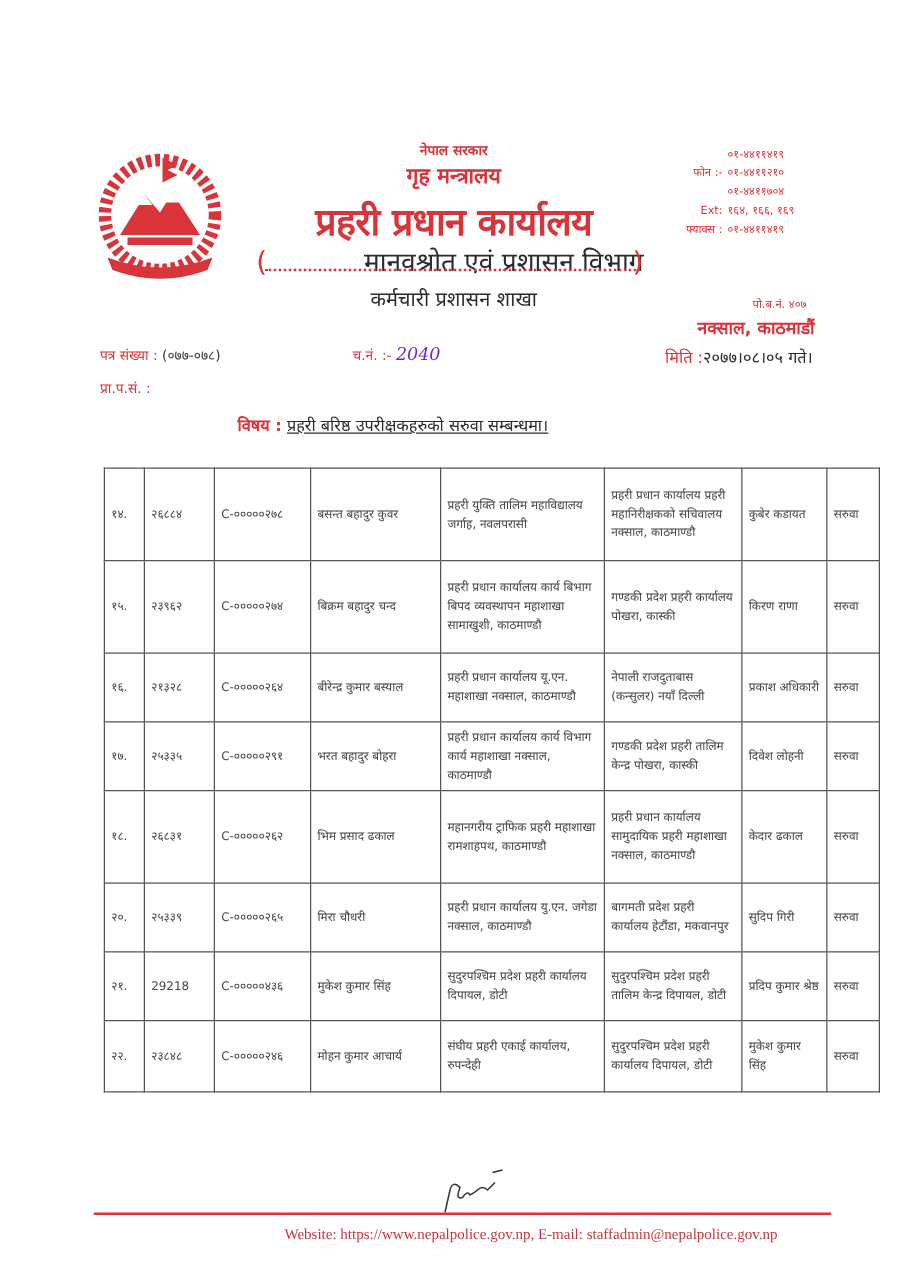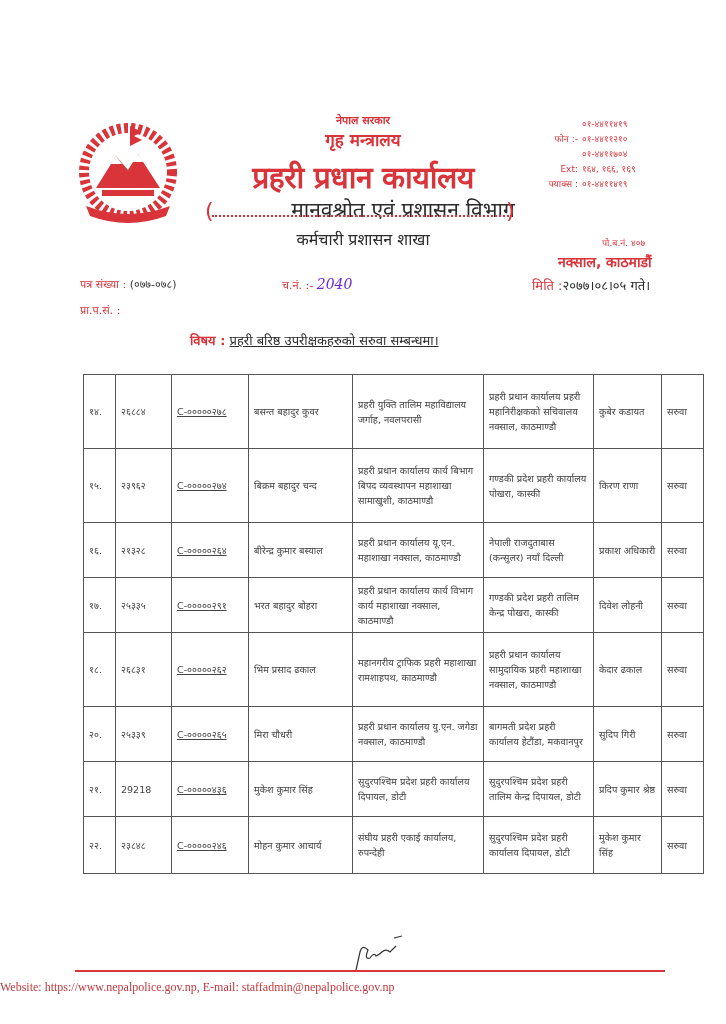--- a/index.html
+++ b/index.html
@@ -26,24 +26,24 @@
   .ref .k { color:#d8343a; }
   .cn { left:282px; top:276px; font-size:11px; }
   .cn .k { color:#d8343a; }
   .cn .v { font-family:"DejaVu Serif", serif; font-style:italic; font-size:14px; color:#6d28d9; }
   .prps { left:80px; top:302px; font-size:11px; color:#d8343a; }
   .subject { left:190px; top:331px; font-size:13px; }
   .subject .k { color:#d8343a; font-weight:bold; }
   .subject .v { text-decoration:underline; color:#2b2b2b; }
   table.main { position:absolute; left:83px; top:374px; border-collapse:collapse; font-size:9.5px; color:#444; }
   table.main td { border:1px solid #555; padding:2px 5px; vertical-align:middle; line-height:15px; }
-  .c1 { width:21px; } .c2 { width:45px; } .c3 { width:66px;text-decoration:underline; } .c4 { width:93px; }
+  .c1 { width:21px; } .c2 { width:45px; } .c3 { width:66px; } .c4 { width:93px; }
   .c5 { width:120px; } .c6 { width:99px; } .c7 { width:57px; } .c8 { width:31px; }
   .footline { left:75px; top:970px; width:590px; height:2px; background:#d8343a; }
-  .footer { left:0; width:622px; top:980px; text-align:left; font-family:"Liberation Serif", serif; font-size:12px; color:#c0393e; }
+  .footer { left:0; width:622px; top:980px; text-align:right; font-family:"Liberation Serif", serif; font-size:12px; color:#c0393e; }
   .sign { left:350px; top:930px; }
 </style>
 </head>
 <body>
 
 <svg class="abs logo" viewBox="0 0 112 112">
   <circle cx="56" cy="54" r="44" fill="none" stroke="#d8343a" stroke-width="10" stroke-dasharray="4 3"></circle>
   <circle cx="56" cy="54" r="34" fill="#fff"></circle>
   <polygon points="24,70 44,38 56,52 66,36 88,70" fill="#d8343a"></polygon>
   <polygon points="44,38 50,46 38,46" fill="#fff"></polygon>

